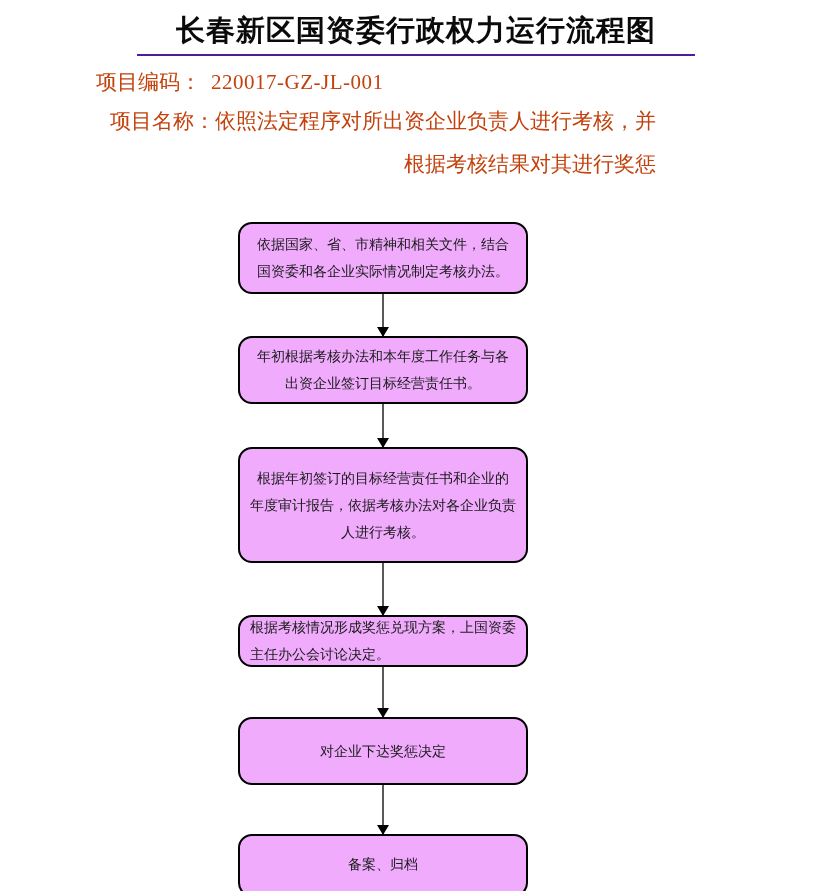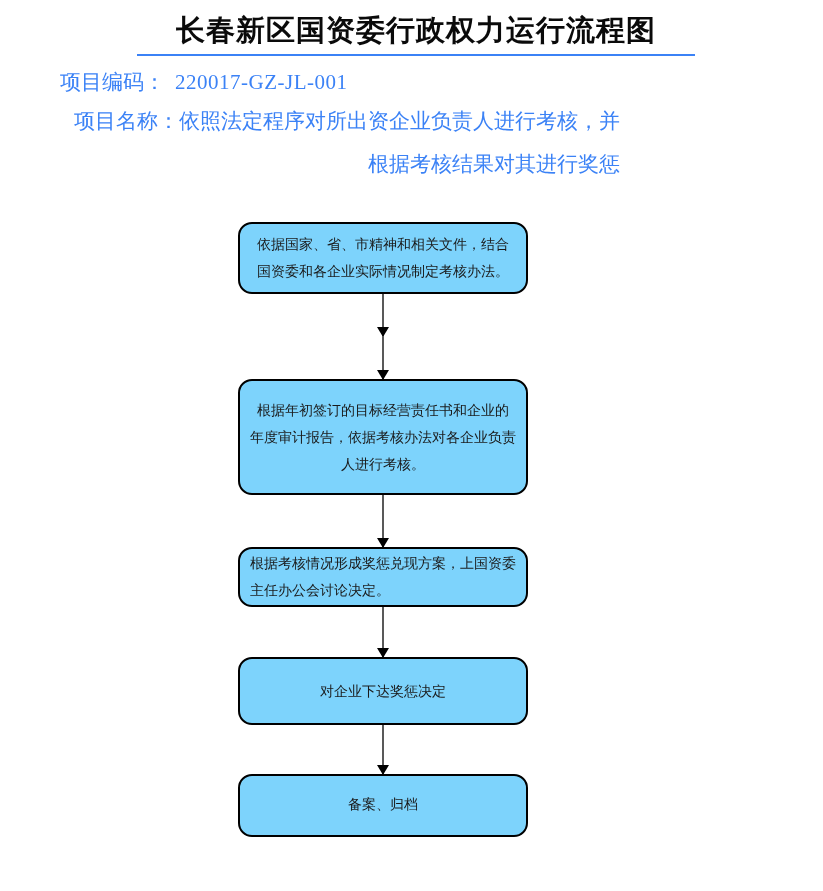--- a/index.html
+++ b/index.html
@@ -12,38 +12,38 @@
     position: relative;
     overflow: hidden;
   }
   .page { position: relative; width: 823px; height: 891px; }
 
   
   .title-block {
     margin: 14px 0 0 137px;
     width: 558px;
     text-align: center;
-    border-bottom: 2px solid #3b82f6;
+    border-bottom: 2px solid #4c1d95;
     padding-bottom: 7px;
   }
   .title-block h1 {
     font-size: 29px;
     font-weight: 700;
     letter-spacing: 1px;
     line-height: 1.15;
     color: #0a0a0a;
     white-space: nowrap;
   }
 
   
   .meta {
-    margin-left: 60px;
+    margin-left: 96px;
     width: 560px;
     font-size: 21px;
-    color: #3b82f6;
+    color: #c2410c;
   }
   .meta .code-line {
     margin-top: 8px;
     line-height: 36px;
     white-space: nowrap;
   }
   .meta .code-value { margin-left: 10px; letter-spacing: 0.5px; }
   .meta .name-line {
     line-height: 43px;
     text-align: right;
@@ -56,36 +56,36 @@
     top: 208px;
     width: 290px;
     display: flex;
     flex-direction: column;
     align-items: center;
   }
   .fbox {
     width: 290px;
     border: 2px solid #000000;
     border-radius: 14px;
-    background: #7dd3fc;
+    background: #f0abfc;
     display: flex;
     align-items: center;
     justify-content: center;
     padding: 2px 10px;
     font-size: 14px;
     line-height: 27px;
     color: #1a1a1a;
     letter-spacing: 0px;
   }
   .fbox .txt { white-space: pre-line; text-align: center; width: 100%; }
   .fbox.align-left .txt { text-align: left; }
   .b1 { height: 72px; }
   .b2 { height: 68px; }
   .b3 { height: 116px; }
-  .b4 { height: 60px; }
+  .b4 { height: 52px; }
   .b5 { height: 68px; align-items: center; }
   .b6 { height: 63px; font-family: Liberation Mono, monospace; }
 
   .connector {
     position: relative;
     width: 2px;
     background: #595959;
   }
   .connector::after {
     content: "";
@@ -118,20 +118,24 @@
   </div>
 
   <div class="flow">
 
     <div class="fbox b1">
       <div class="txt">依据国家、省、市精神和相关文件，结合
 国资委和各企业实际情况制定考核办法。</div>
     </div>
     <div class="connector c1"></div>
 
+    <div class="fbox b2">
+      <div class="txt">年初根据考核办法和本年度工作任务与各
+出资企业签订目标经营责任书。</div>
+    </div>
     <div class="connector c2"></div>
 
     <div class="fbox b3">
       <div class="txt">根据年初签订的目标经营责任书和企业的
 年度审计报告，依据考核办法对各企业负责
 人进行考核。</div>
     </div>
     <div class="connector c3"></div>
 
     <div class="fbox b4 align-left">

